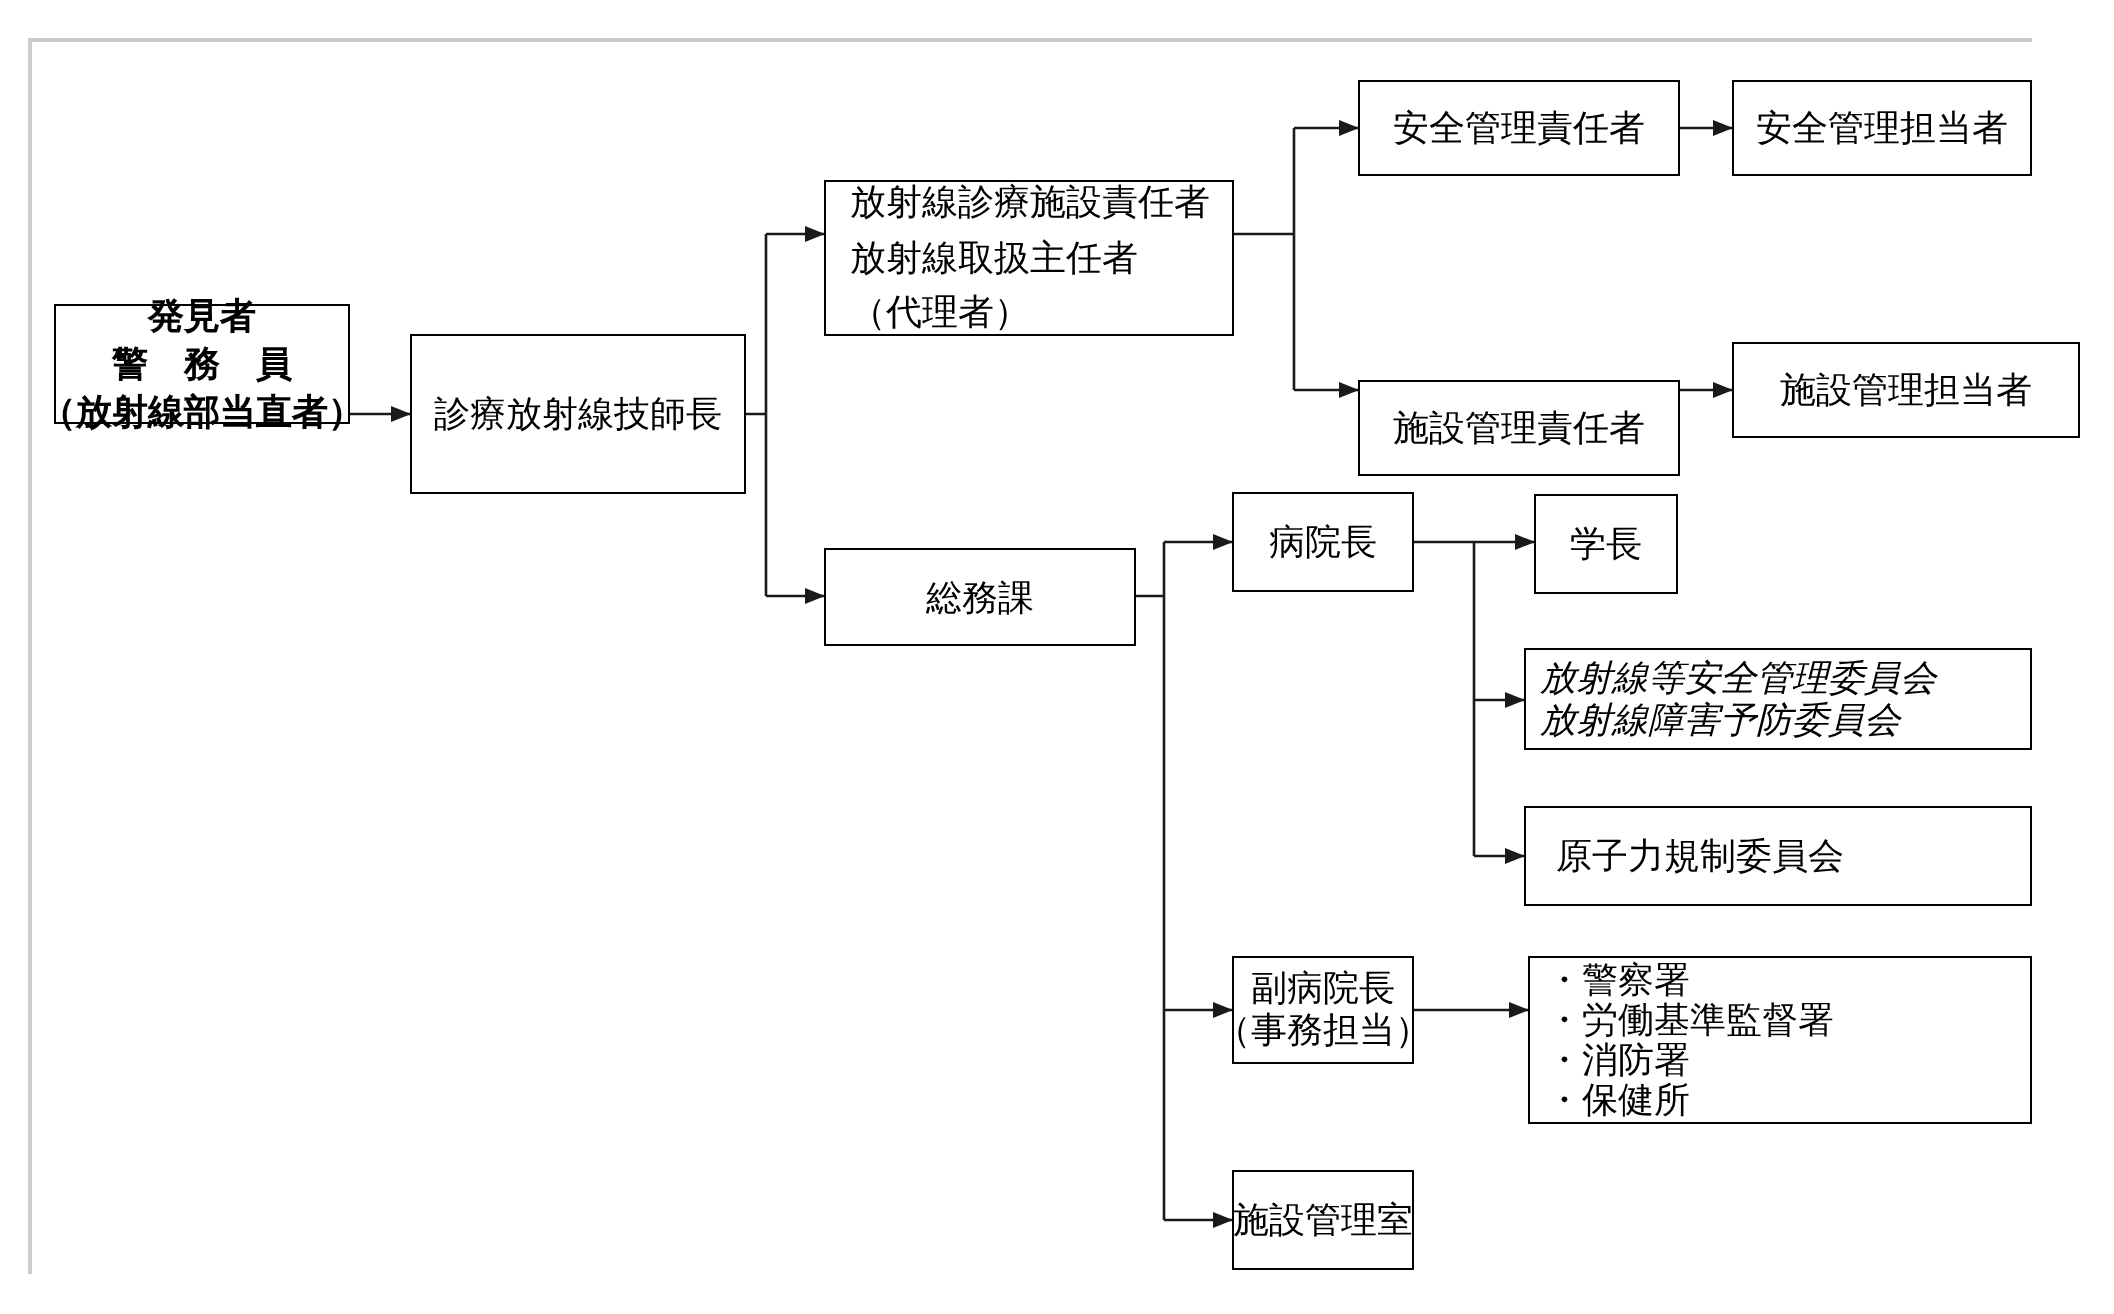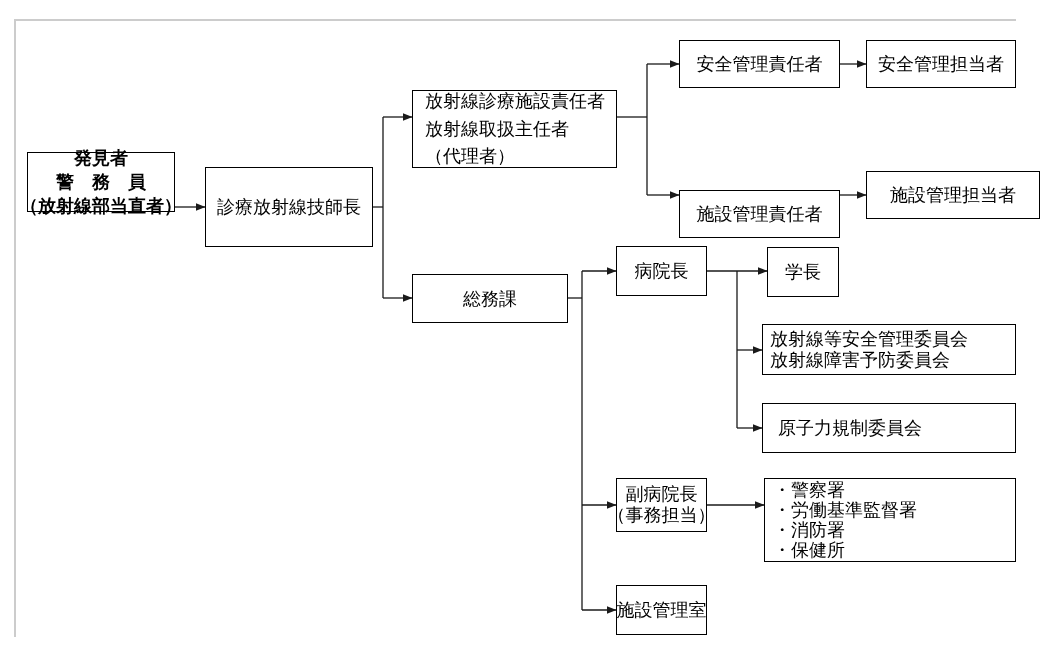--- a/index.html
+++ b/index.html
@@ -37,21 +37,21 @@
   .nd-discoverer              { left: 27px;  top: 152px; width: 148px; height: 60px; line-height: 24px; font-weight: bold; }
   .nd-chief-tech              { left: 205px; top: 167px; width: 168px; height: 80px; font-family: Liberation Serif, serif; }
   .nd-rad-facility-director   { left: 412px; top: 90px;  width: 205px; height: 78px; padding-left: 12px; line-height: 21px; justify-content: space-between; }
   .nd-safety-supervisor       { left: 679px; top: 40px;  width: 161px; height: 48px; }
   .nd-safety-staff            { left: 866px; top: 40px;  width: 150px; height: 48px; }
   .nd-facility-supervisor     { left: 679px; top: 171px; width: 161px; height: 48px; margin-top: 19px; }
   .nd-facility-staff          { left: 866px; top: 171px; width: 174px; height: 48px; }
   .nd-general-affairs         { left: 412px; top: 274px; width: 156px; height: 49px; }
   .nd-hospital-director       { left: 616px; top: 246px; width: 91px;  height: 50px; }
   .nd-university-president    { left: 767px; top: 247px; width: 72px;  height: 50px; }
-  .nd-safety-committees       { left: 762px; top: 324px; width: 254px; height: 51px; padding-left: 7px; line-height: 21px; }
+  .nd-safety-committees       { left: 762px; top: 324px; width: 254px; height: 51px; padding-left: 7px; line-height: 21px; font-style: italic; }
   .nd-nra                     { left: 762px; top: 403px; width: 254px; height: 50px; padding-left: 15px; }
   .nd-deputy-director         { left: 616px; top: 478px; width: 91px;  height: 54px; line-height: 21px; }
   .nd-agencies                { left: 764px; top: 478px; width: 252px; height: 84px; padding-left: 8px; }
   .nd-facility-office         { left: 616px; top: 585px; width: 91px;  height: 50px; }
 </style>
 </head>
 <body>
 
 <div class="canvas">
 

